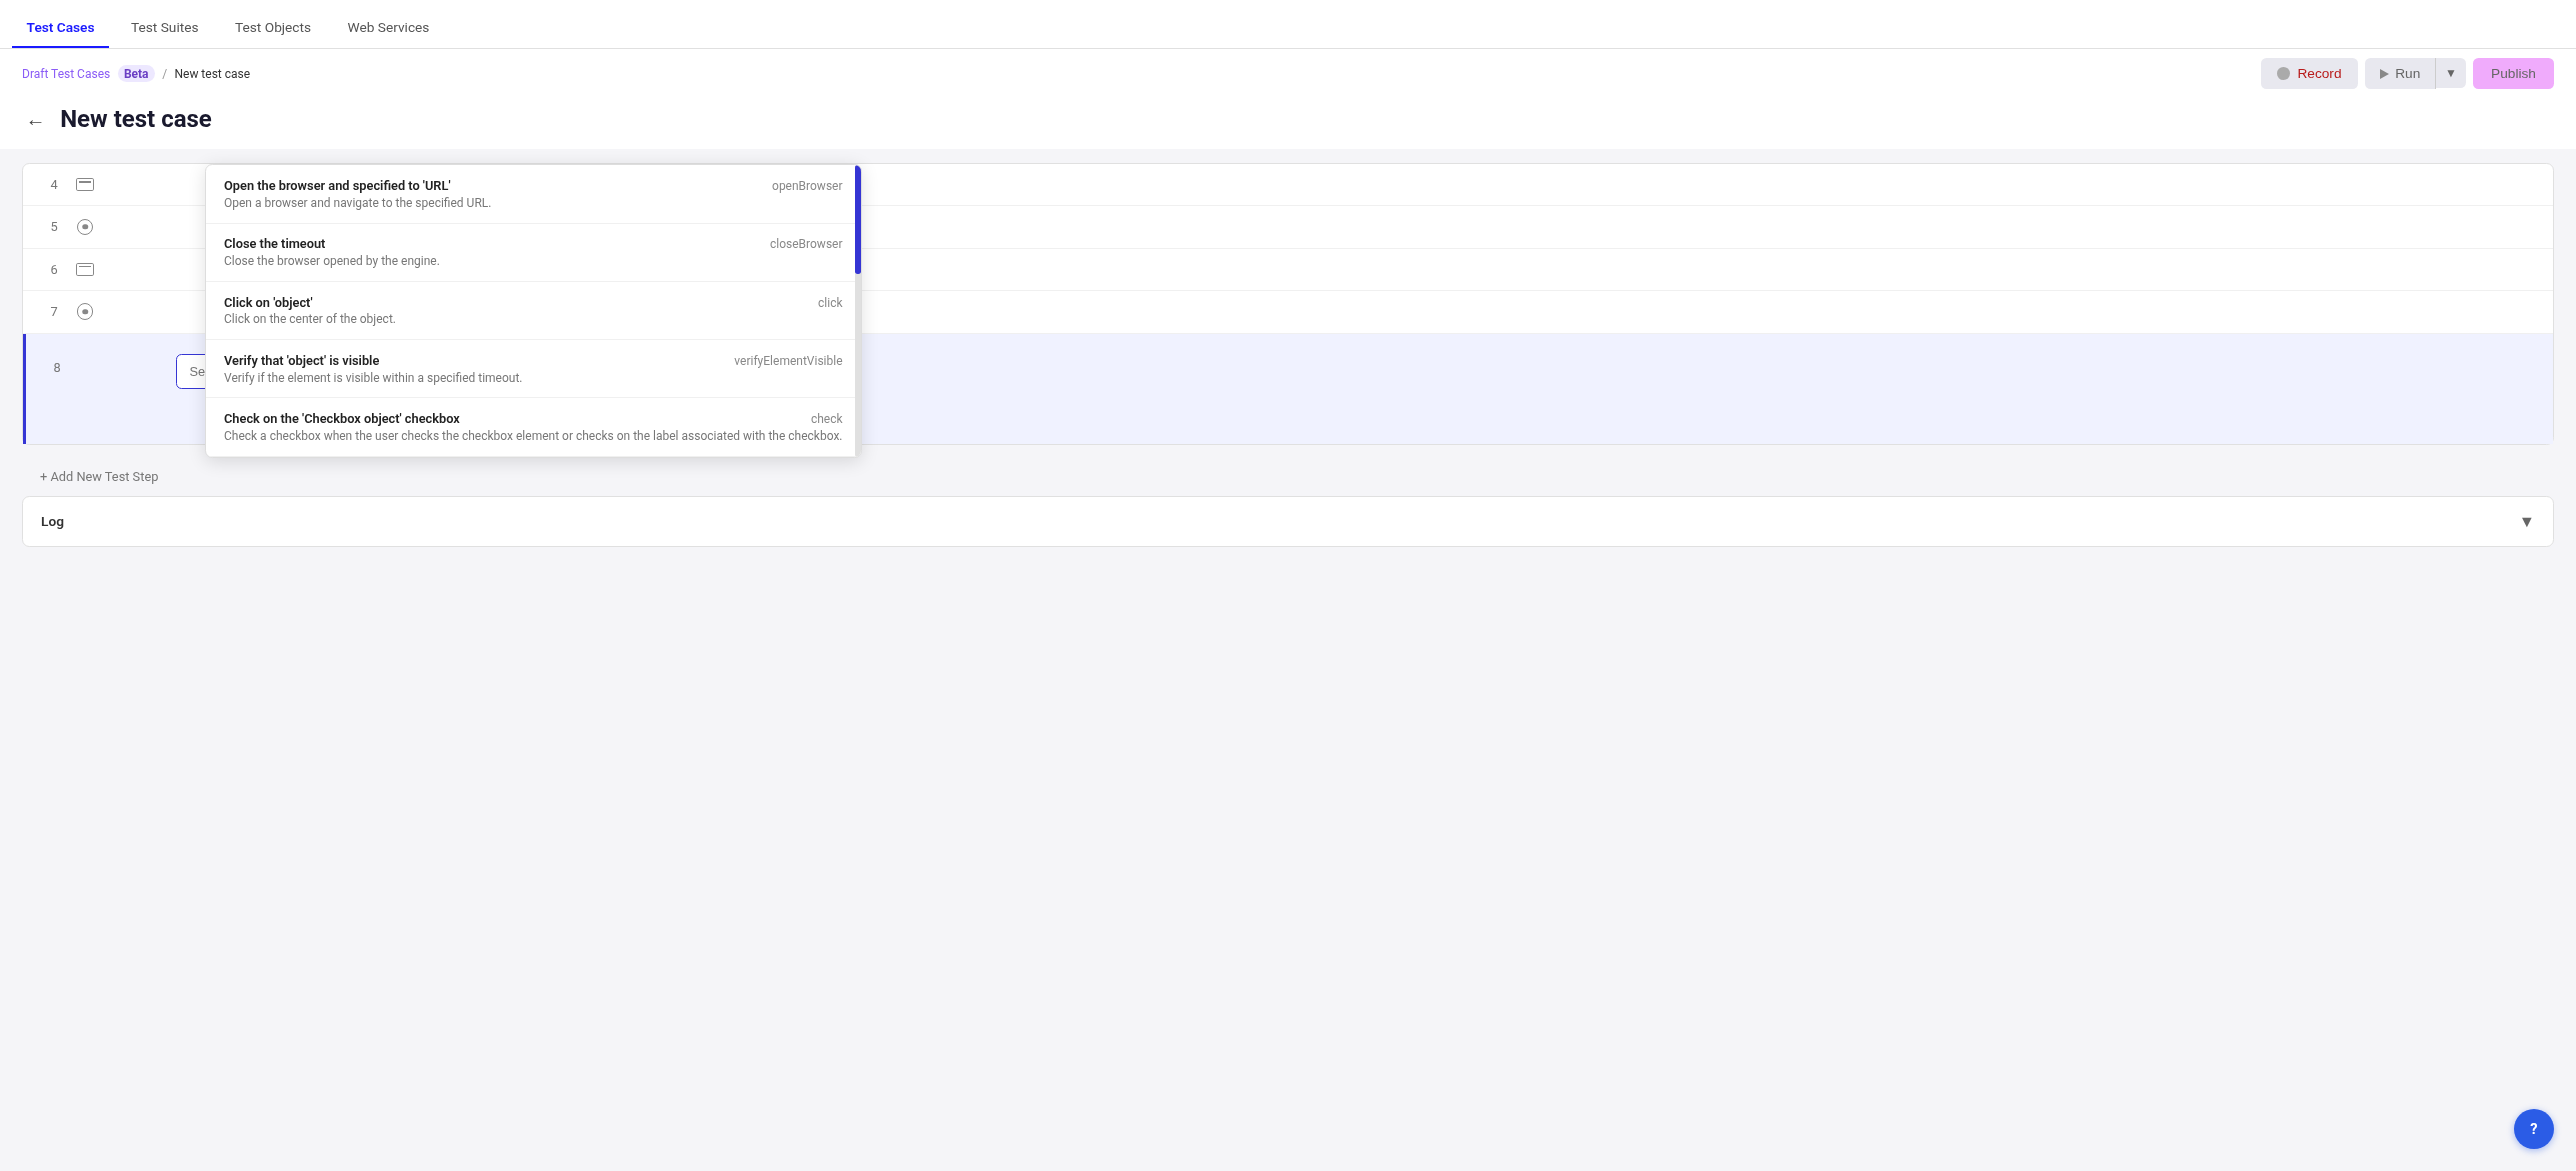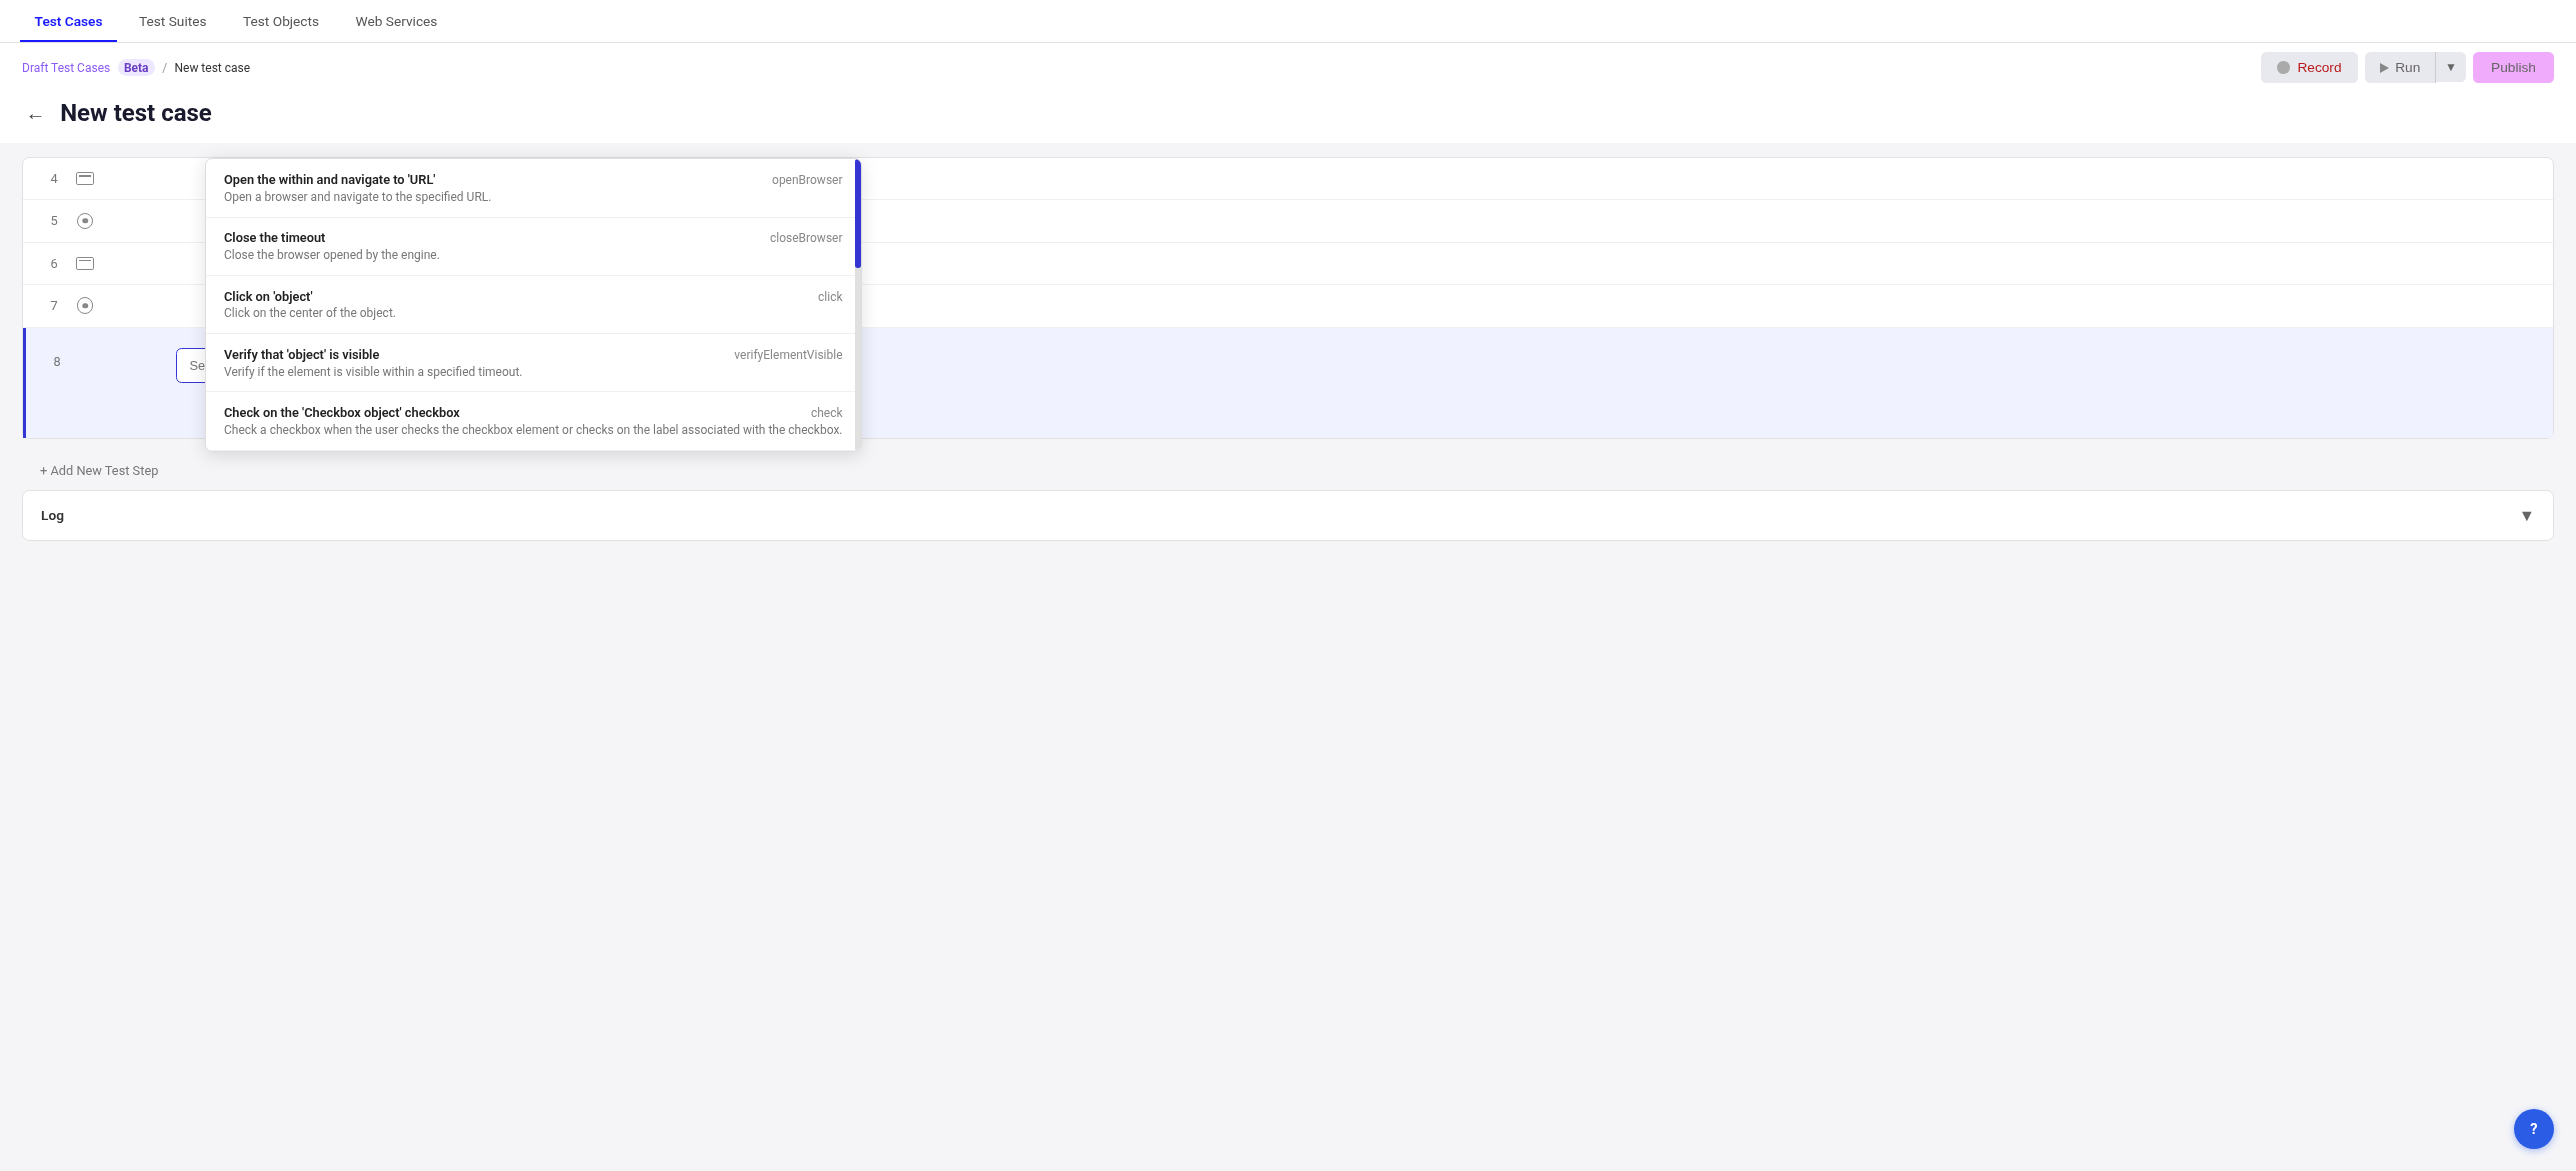--- a/index.html
+++ b/index.html
@@ -10,22 +10,22 @@
       font-size: 12.8px;
       min-height: 100vh;
     }
 
     
     .top-nav {
       background: #fff;
       border-bottom: 0.9px solid #e0e0e0;
       display: flex;
       align-items: flex-end;
-      padding: 0 20px;
-      height: 43px;
+      padding: 0 12px;
+      height: 49px;
     }
     .nav-tab {
       padding: 12.8px 14.6px 11px;
       font-size: 13.7px;
       color: #555;
       cursor: pointer;
       border-bottom: 2.7px solid transparent;
       margin-right: 7.3px;
       text-decoration: none;
     }
@@ -449,21 +449,21 @@
     <div class="step-row">
       <span class="step-number">4</span>
       <span class="step-icon">
         <span class="icon-browser"></span>
       </span>
       <span class="step-content"></span>
 
       <div class="dropdown-menu">
         <div class="dropdown-item">
           <div class="dropdown-item-header">
-            <span class="dropdown-item-title">Open the within and navigate to 'URL'</span>
+            <span class="dropdown-item-title">Open the browser and specified to 'URL'</span>
             <span class="dropdown-item-key">openBrowser</span>
           </div>
           <span class="dropdown-item-desc">Open a browser and navigate to the specified URL.</span>
         </div>
         <div class="dropdown-item">
           <div class="dropdown-item-header">
             <span class="dropdown-item-title">Close the timeout</span>
             <span class="dropdown-item-key">closeBrowser</span>
           </div>
           <span class="dropdown-item-desc">Close the browser opened by the engine.</span>

